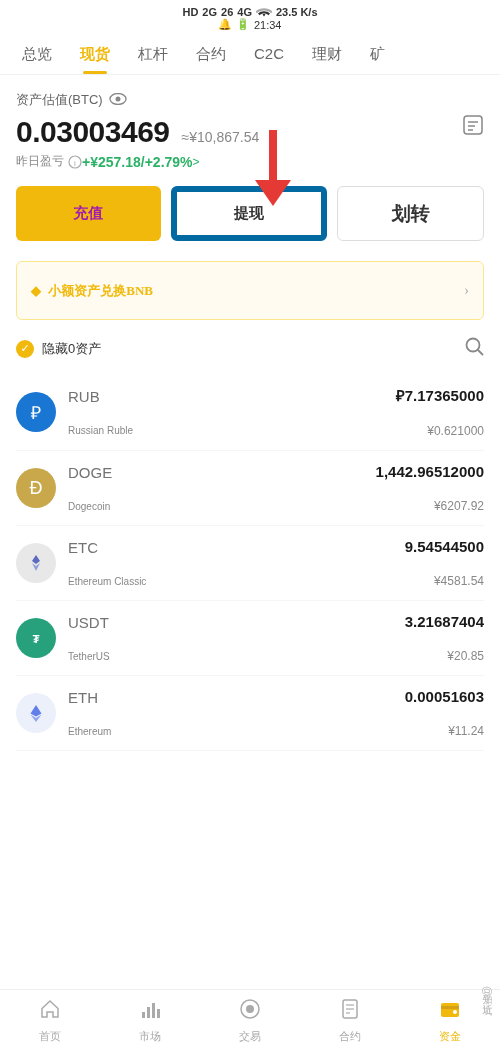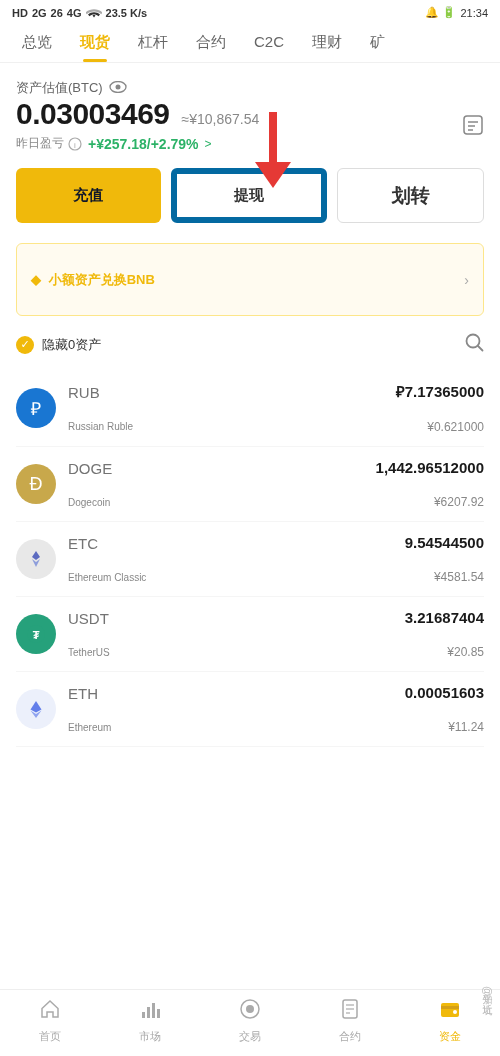--- a/index.html
+++ b/index.html
@@ -15,20 +15,21 @@
 
     
     .status-bar {
       background: #fff;
       display: flex;
       justify-content: space-between;
       align-items: center;
       padding: 6px 12px 4px 12px;
       font-size: 11px;
       color: #333;
+      flex-direction: column;
     }
     .status-left { display: flex; align-items: center; gap: 4px; font-size: 11px; font-weight: 600; }
     .status-right { display: flex; align-items: center; gap: 4px; font-size: 11px; }
 
     
     .nav-tabs {
       display: flex;
       border-bottom: 1px solid #f0f0f0;
       padding: 0 8px;
       background: #fff;
@@ -63,20 +64,21 @@
       background: #fff;
     }
 
     
     .asset-label {
       display: flex;
       align-items: center;
       gap: 6px;
       font-size: 13px;
       color: #666;
+      margin-bottom: 6px;
     }
     .eye-icon { cursor: pointer; }
 
     .asset-value-row {
       display: flex;
       align-items: baseline;
       gap: 12px;
       margin-bottom: 4px;
     }
     .asset-btc {
@@ -86,37 +88,36 @@
       letter-spacing: -0.5px;
     }
     .asset-cny {
       font-size: 14px;
       color: #888;
     }
 
     .asset-pnl {
       display: flex;
       align-items: center;
-      gap: 6px;
       margin-bottom: 16px;
     }
     .pnl-label { font-size: 12px; color: #888; display: flex; align-items: center; gap: 4px; }
     .pnl-value { font-size: 14px; color: #2cb267; font-weight: 600; }
     .pnl-arrow { font-size: 12px; color: #2cb267; }
 
     
     .action-buttons {
       display: flex;
       gap: 10px;
       margin-bottom: 20px;
     }
     .btn-charge {
       flex: 1;
       background: #f0b90b;
-      color: #0f172a;
+      color: #a21caf;
       border: none;
       border-radius: 6px;
       padding: 12px 0;
       font-size: 15px;
       font-weight: 600;
       cursor: pointer;
     }
     .btn-withdraw {
       flex: 1;
       background: #fff;
@@ -141,23 +142,24 @@
     }
 
     
     .small-assets-banner {
       display: flex;
       align-items: center;
       justify-content: space-between;
       background: #fffbf0;
       border: 1px solid #fde68a;
       border-radius: 6px;
-      padding: 26px 14px;
+      padding: 19px 14px;
       margin: 0 0 16px 0;
       cursor: pointer;
+      font-family: Liberation Serif, serif;
     }
     .small-assets-text { font-size: 13px; color: #666; }
     .small-assets-text span { color: #f0b90b; font-weight: 600; }
     .banner-arrow { color: #aaa; font-size: 14px; }
 
     
     .filter-row {
       display: flex;
       align-items: center;
       justify-content: space-between;

